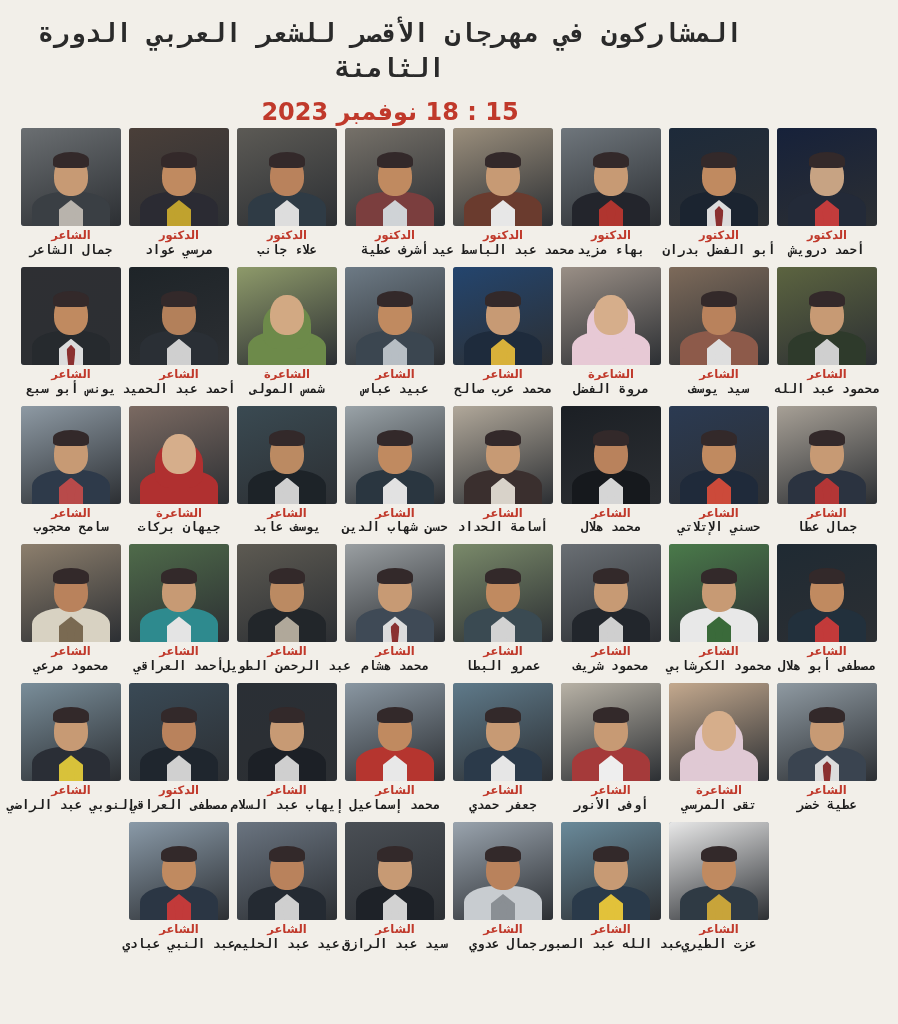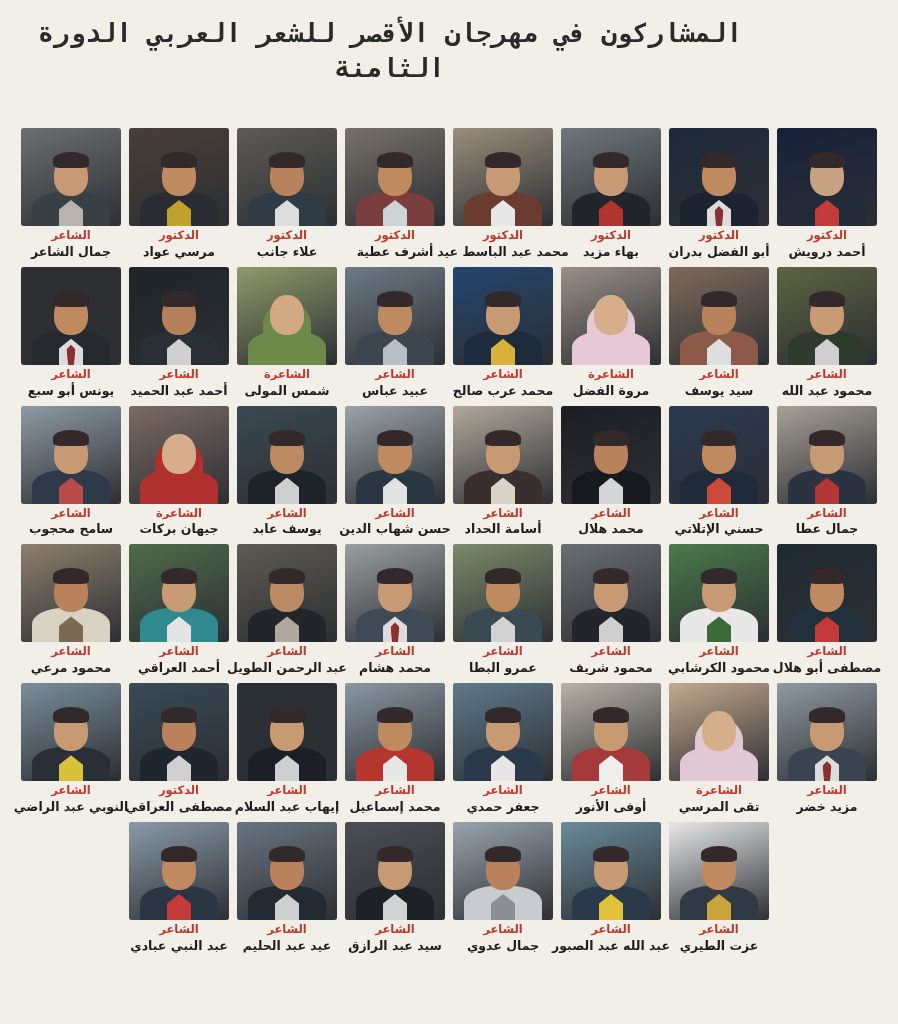--- a/index.html
+++ b/index.html
@@ -233,31 +233,33 @@
     text-align: center;
   }
   .pname {
     font-size: 12.5px;
     font-weight: bold;
     color: #1d1d1d;
     margin-top: 1px;
     line-height: 1.2;
     text-align: left;
     white-space: nowrap;
+    font-family: Liberation Mono, monospace;
   }
   .row.last .cell { width: 102px; }
 </style>
 </head>
 <body>
 
 <div class="poster">
 
   <div class="header">
     <div class="title-block">
       <div class="title-main">المشاركون في مهرجان الأقصر للشعر العربي الدورة الثامنة</div>
+      <div class="title-dates">15 : 18 نوفمبر 2023</div>
     </div>
   </div>
 
   <div class="grid">
       <div class="row">
         <div class="cell">
           <div class="photo">
             <div class="bg" style="background: linear-gradient(160deg, rgb(107, 111, 114) 0%, rgb(44, 47, 51) 100%);"></div>
             <div class="body" style="background: rgb(58, 63, 68);"></div>
             <div class="shirt" style="background: rgb(184, 179, 172);"></div>
@@ -727,21 +729,21 @@
         <div class="cell">
           <div class="photo">
             <div class="bg" style="background: linear-gradient(160deg, rgb(143, 154, 162) 0%, rgb(44, 47, 51) 100%);"></div>
             <div class="body" style="background: rgb(58, 68, 80);"></div>
             <div class="shirt" style="background: rgb(220, 220, 220);"></div>
             <div class="tie" style="background: rgb(138, 48, 48);"></div>
             <div class="head" style="background: rgb(199, 154, 116);"></div>
             <div class="hair"></div>
           </div>
           <div class="role">الشاعر</div>
-          <div class="pname">مزيد خضر</div>
+          <div class="pname">عطية خضر</div>
         </div>
       </div>
       <div class="row last">
         <div class="cell">
           <div class="photo">
             <div class="bg" style="background: linear-gradient(160deg, rgb(138, 154, 168) 0%, rgb(44, 47, 51) 100%);"></div>
             <div class="body" style="background: rgb(43, 54, 68);"></div>
             <div class="shirt" style="background: rgb(194, 58, 58);"></div>
             <div class="tie" style="background: rgb(194, 58, 58);"></div>
             <div class="head" style="background: rgb(192, 138, 96);"></div>

